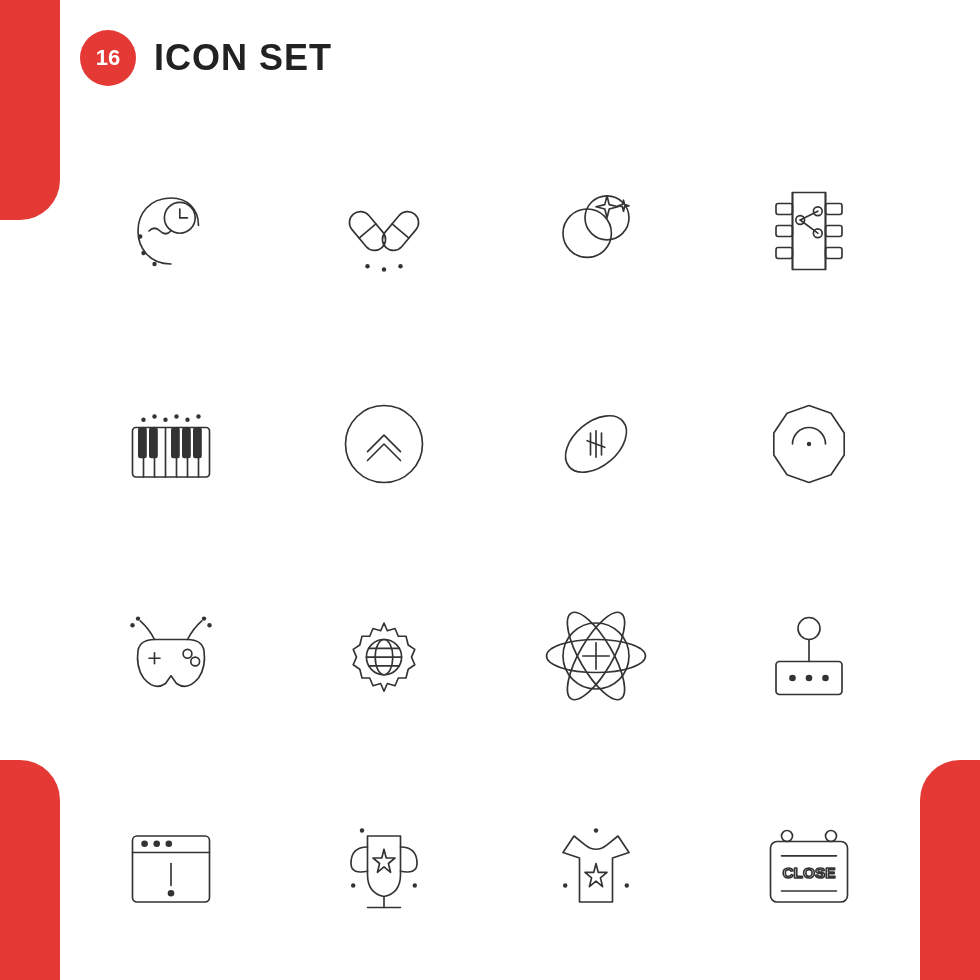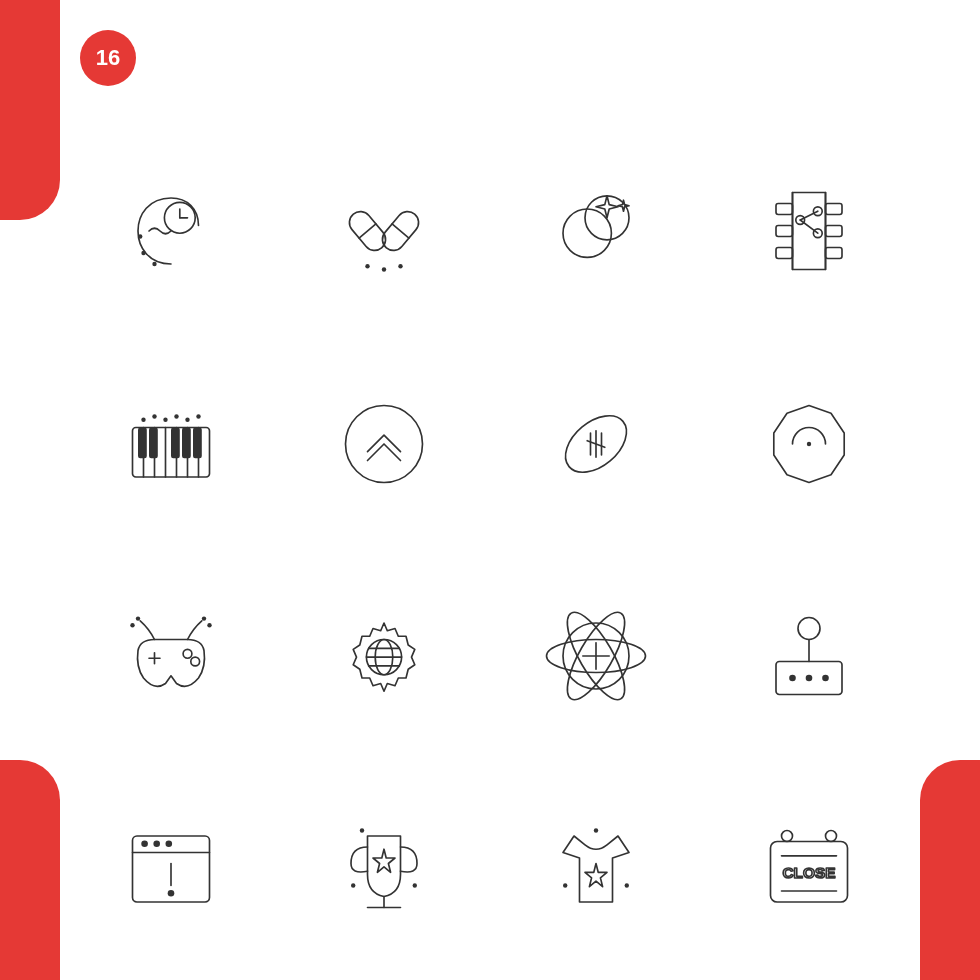--- a/index.html
+++ b/index.html
@@ -93,20 +93,21 @@
   </style>
 </head>
 <body>
 
 <div class="red-left-top"></div>
 <div class="red-left-bottom"></div>
 <div class="red-right-bottom"></div>
 
 <div class="header">
   <div class="badge">16</div>
+  <span class="title">ICON SET</span>
 </div>
 
 <div class="icon-grid">
 
   <div class="icon-cell">
     <svg viewBox="0 0 100 100">
 
       <path d="M50 80 C30 80 20 65 20 50 C20 35 30 20 50 20 C65 20 75 30 75 45"></path>
 
       <circle cx="58" cy="38" r="14"></circle>

